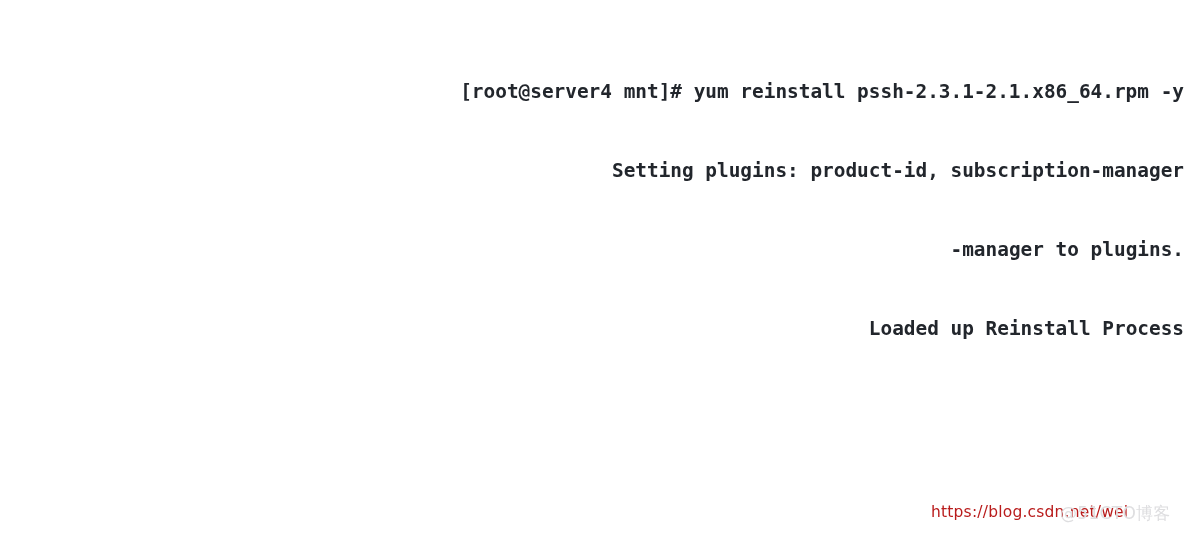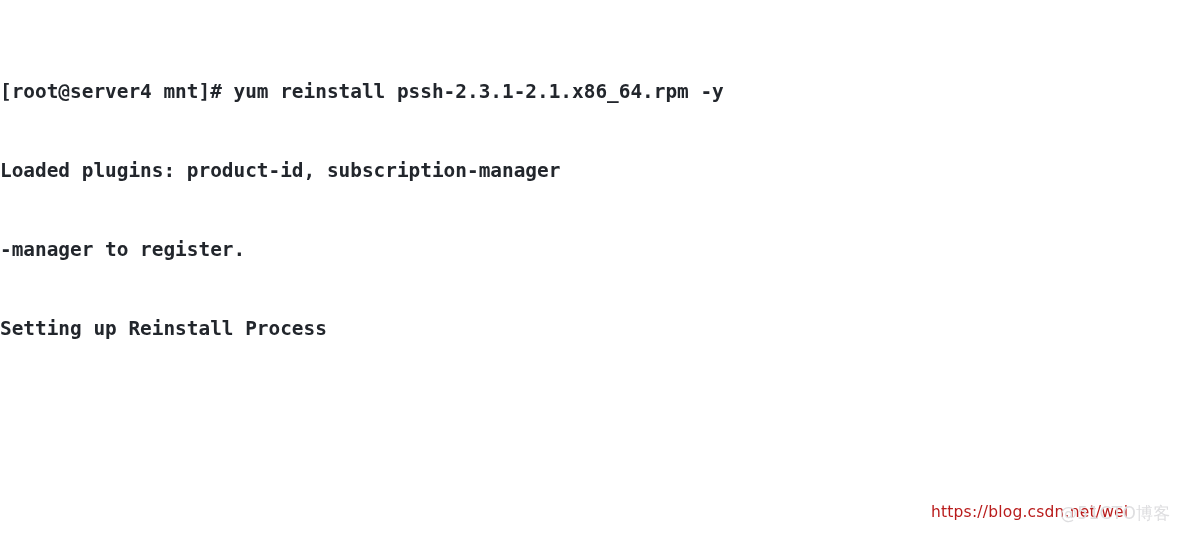--- a/index.html
+++ b/index.html
@@ -28,20 +28,21 @@
     padding: 0;
     margin: 0;
     font-family: "DejaVu Sans Mono", "Liberation Mono", monospace;
     font-size: 19.4px;
     font-weight: bold;
     line-height: 26.3px;
     color: #22262c;
     letter-spacing: 0px;
     white-space: pre;
     overflow: hidden;
+    text-align: right;
     -webkit-font-smoothing: none;
   }
   .line {
     height: 26.3px;
     white-space: pre;
     overflow: hidden;
     display: block;
   }
   .watermark {
     position: absolute;
@@ -70,23 +71,23 @@
   }
 </style>
 </head>
 <body>
 
 <div id="terminal">
 
   <div id="screen">
 
     <span class="line">[root@server4 mnt]# yum reinstall pssh-2.3.1-2.1.x86_64.rpm -y</span>
-    <span class="line">Loaded plugins: product-id, subscription-manager</span>
-    <span class="line">-manager to register.</span>
-    <span class="line">Setting up Reinstall Process</span>
+    <span class="line">Setting plugins: product-id, subscription-manager</span>
+    <span class="line">-manager to plugins.</span>
+    <span class="line">Loaded up Reinstall Process</span>
     
     
     
     
     
     
     
     
     
     

